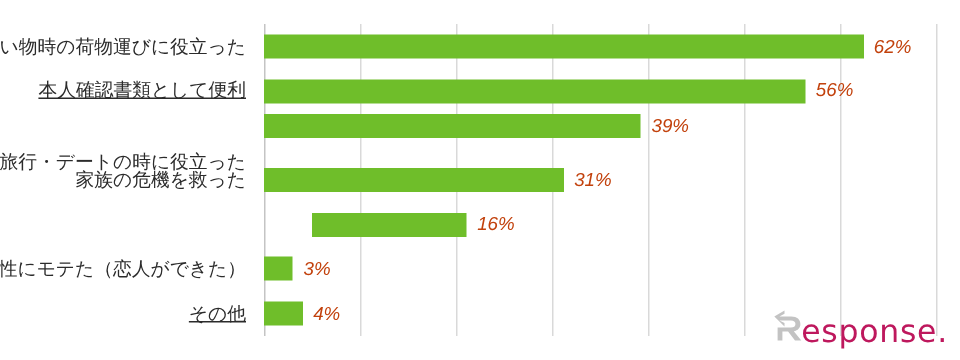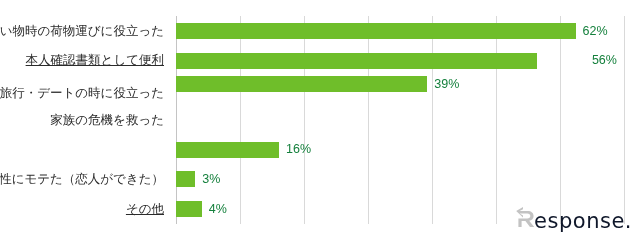--- a/index.html
+++ b/index.html
@@ -58,24 +58,25 @@
     display: flex;
     align-items: center;
   }
   .bar {
     height: 16px;
     background: #6fbe2a;
     flex: 0 0 auto;
   }
   .bar-value {
     font-size: 12.5px;
-    color: #15803d;
+    color: #c2410c;
     margin-left: 7px;
     white-space: nowrap;
     line-height: 1;
+    font-style: italic;
   }
 
   
   .cat-labels {
     position: absolute;
     left: 0;
     top: 16px;
     width: 170px;
     height: 208px;
   }
@@ -106,33 +107,33 @@
   .watermark .wm-r {
     display: inline-block;
     width: 22px;
     height: 24px;
     margin-right: -1px;
   }
   .watermark .wm-text {
     font-family: "DejaVu Sans", sans-serif;
     font-size: 21px;
     letter-spacing: 0.5px;
-    color: #0f172a;
+    color: #be185d;
     line-height: 1;
   }
 </style>
 </head>
 <body style="background: rgb(255, 255, 255);">
 
 <div id="chart-root">
 
   <div class="cat-labels">
     <div class="cat-label" style="top:0px;">買い物時の荷物運びに役立った</div>
     <div class="cat-label" style="top:29.7px;text-decoration:underline;">本人確認書類として便利</div>
-    <div class="cat-label" style="top:62px;">旅行・デートの時に役立った</div>
+    <div class="cat-label" style="top:77px;">旅行・デートの時に役立った</div>
     <div class="cat-label" style="top:89.1px;text-align:right;">家族の危機を救った</div>
     <div class="cat-label" style="top:148.5px;">異性にモテた（恋人ができた）</div>
     <div class="cat-label" style="top:178.2px;text-decoration:underline;">その他</div>
   </div>
 
   <div class="plot-area">
 
     <div class="gridline axis-line" style="left:0px;"></div>
     <div class="gridline" style="left: 64px; background: rgb(217, 217, 217);"></div>
     <div class="gridline" style="left: 128px; background: rgb(217, 217, 217);"></div>
@@ -140,29 +141,33 @@
     <div class="gridline" style="left: 256px; background: rgb(217, 217, 217);"></div>
     <div class="gridline" style="left: 320px; background: rgb(217, 217, 217);"></div>
     <div class="gridline" style="left: 384px; background: rgb(217, 217, 217);"></div>
     <div class="gridline" style="left: 448px; background: rgb(217, 217, 217);"></div>
 
     <div class="rows">
       <div class="bar-row" style="top:0px;">
         <div class="bar" style="width: 399.556px; background: rgb(111, 190, 42);"></div>
         <div class="bar-value">62%</div>
       </div>
-      <div class="bar-row" style="top:29.7px;gap:48px;">
+      <div class="bar-row" style="top:29.7px;">
         <div class="bar" style="width: 360.889px; background: rgb(111, 190, 42);"></div>
         <div class="bar-value">56%</div>
       </div>
       <div class="bar-row" style="top:53px;">
         <div class="bar" style="width: 251.333px; background: rgb(111, 190, 42);"></div>
         <div class="bar-value">39%</div>
       </div>
-      <div class="bar-row" style="top:118.8px;">
+      <div class="bar-row" style="top:89.1px;">
+        <div class="bar" style="width: 199.778px; background: rgb(111, 190, 42);"></div>
+        <div class="bar-value">31%</div>
+      </div>
+      <div class="bar-row" style="top:118.8px;margin-left:32px;">
         <div class="bar" style="width: 103.111px; background: rgb(111, 190, 42);"></div>
         <div class="bar-value">16%</div>
       </div>
       <div class="bar-row" style="top:148.5px;">
         <div class="bar" style="width: 19.3333px; background: rgb(111, 190, 42);"></div>
         <div class="bar-value">3%</div>
       </div>
       <div class="bar-row" style="top:178.2px;">
         <div class="bar" style="width: 25.7778px; background: rgb(111, 190, 42);"></div>
         <div class="bar-value">4%</div>

